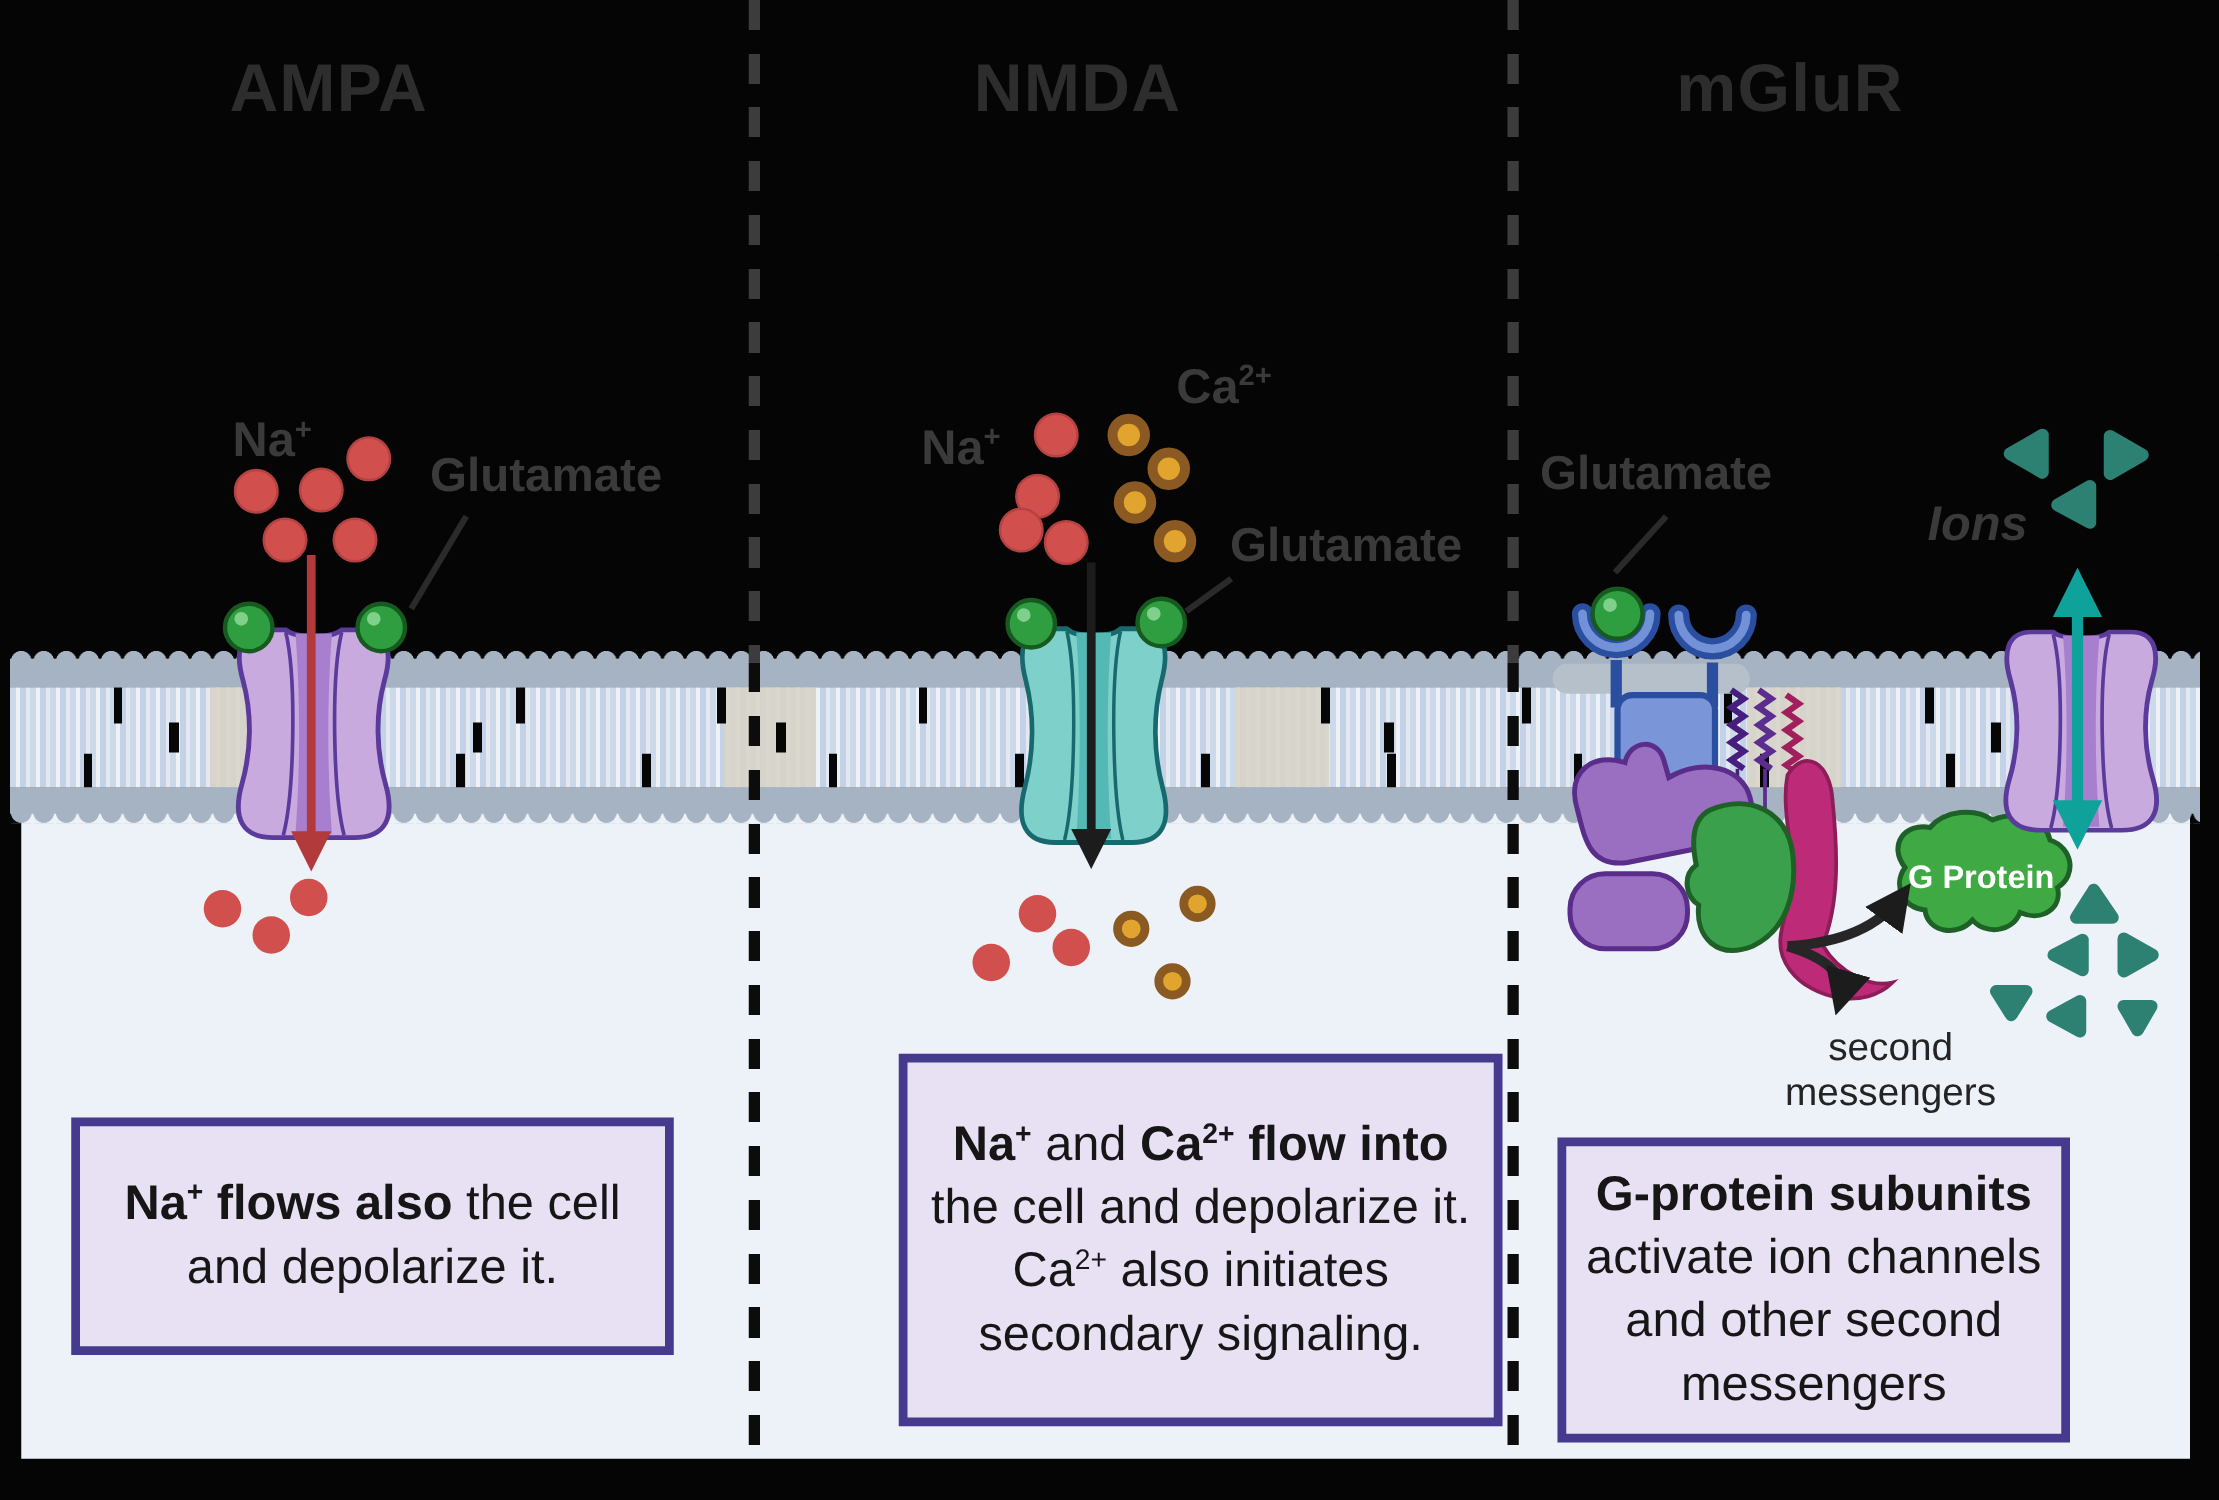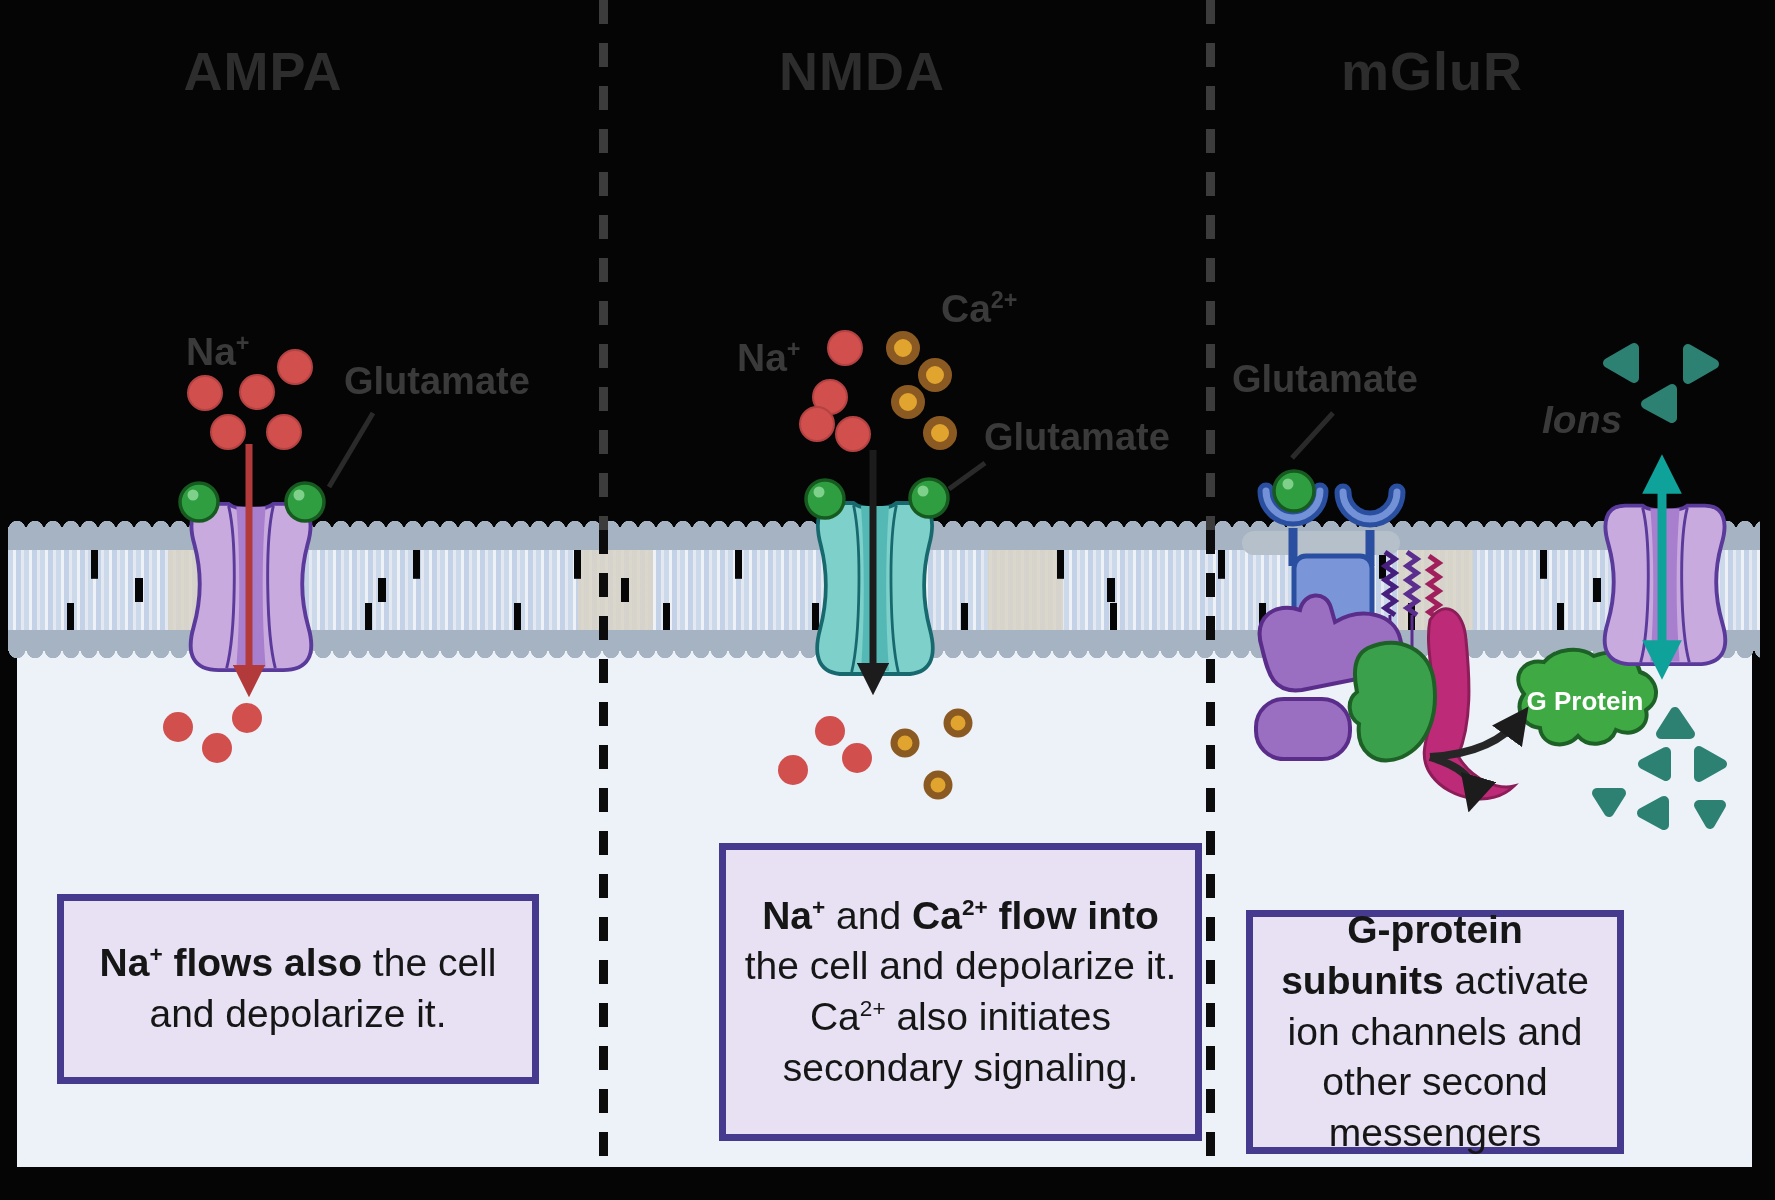--- a/index.html
+++ b/index.html
@@ -61,21 +61,21 @@
     font-size:31px;color:#242424;line-height:1.15;}
 
   
   .caption-box{position:absolute;background:#e7e1f3;border:7px solid #453a8e;
     display:flex;align-items:center;justify-content:center;text-align:center;
     color:#161616;font-size:39px;line-height:1.3;padding:8px 14px;box-sizing:border-box;}
   .caption-box b{font-weight:700;}
   .caption-box sup{font-size:58%;}
   #box-ampa{left:57px;top:894px;width:482px;height:190px;}
   #box-nmda{left:683px;top:843px;width:483px;height:298px;margin-left:36px;}
-  #box-mglur{left:1246px;top:910px;width:378px;height:244px;}
+  #box-mglur{left:1246px;top:910px;width:410px;height:244px;}
 </style>
 </head>
 <body>
 
 <div id="stage">
 
   <div class="cell-interior"></div>
 
   <div class="membrane">
     <div class="mem-scallop-top"></div>
@@ -244,20 +244,21 @@
   <div class="panel-title" id="title-mglur">mGluR</div>
 
   <div class="ion-label" id="lbl-na-ampa"><span>Na</span><sup>+</sup></div>
   <div class="ion-label" id="lbl-glu-ampa">Glutamate</div>
   <div class="ion-label" id="lbl-na-nmda"><span>Na</span><sup>+</sup></div>
   <div class="ion-label" id="lbl-ca-nmda"><span>Ca</span><sup>2+</sup></div>
   <div class="ion-label" id="lbl-glu-nmda">Glutamate</div>
   <div class="ion-label" id="lbl-glu-mglur">Glutamate</div>
   <div class="ion-label" id="lbl-ions">Ions</div>
   <div class="abs" id="lbl-gprotein">G Protein</div>
+  <div class="abs" id="lbl-secmsg">second messengers</div>
 
   <div class="caption-box" id="box-ampa">
     <div><b><span>Na</span><sup>+</sup><span> flows also</span></b><span> the cell and depolarize it.</span></div>
   </div>
   <div class="caption-box" id="box-nmda">
     <div><b><span>Na</span><sup>+</sup></b><span> and </span><b><span>Ca</span><sup>2+</sup><span> flow into</span></b><span> the cell and depolarize it. Ca</span><sup>2+</sup><span> also initiates secondary signaling.</span></div>
   </div>
   <div class="caption-box" id="box-mglur">
     <div><b>G-protein subunits</b><span> activate ion channels and other second messengers</span></div>
   </div>

